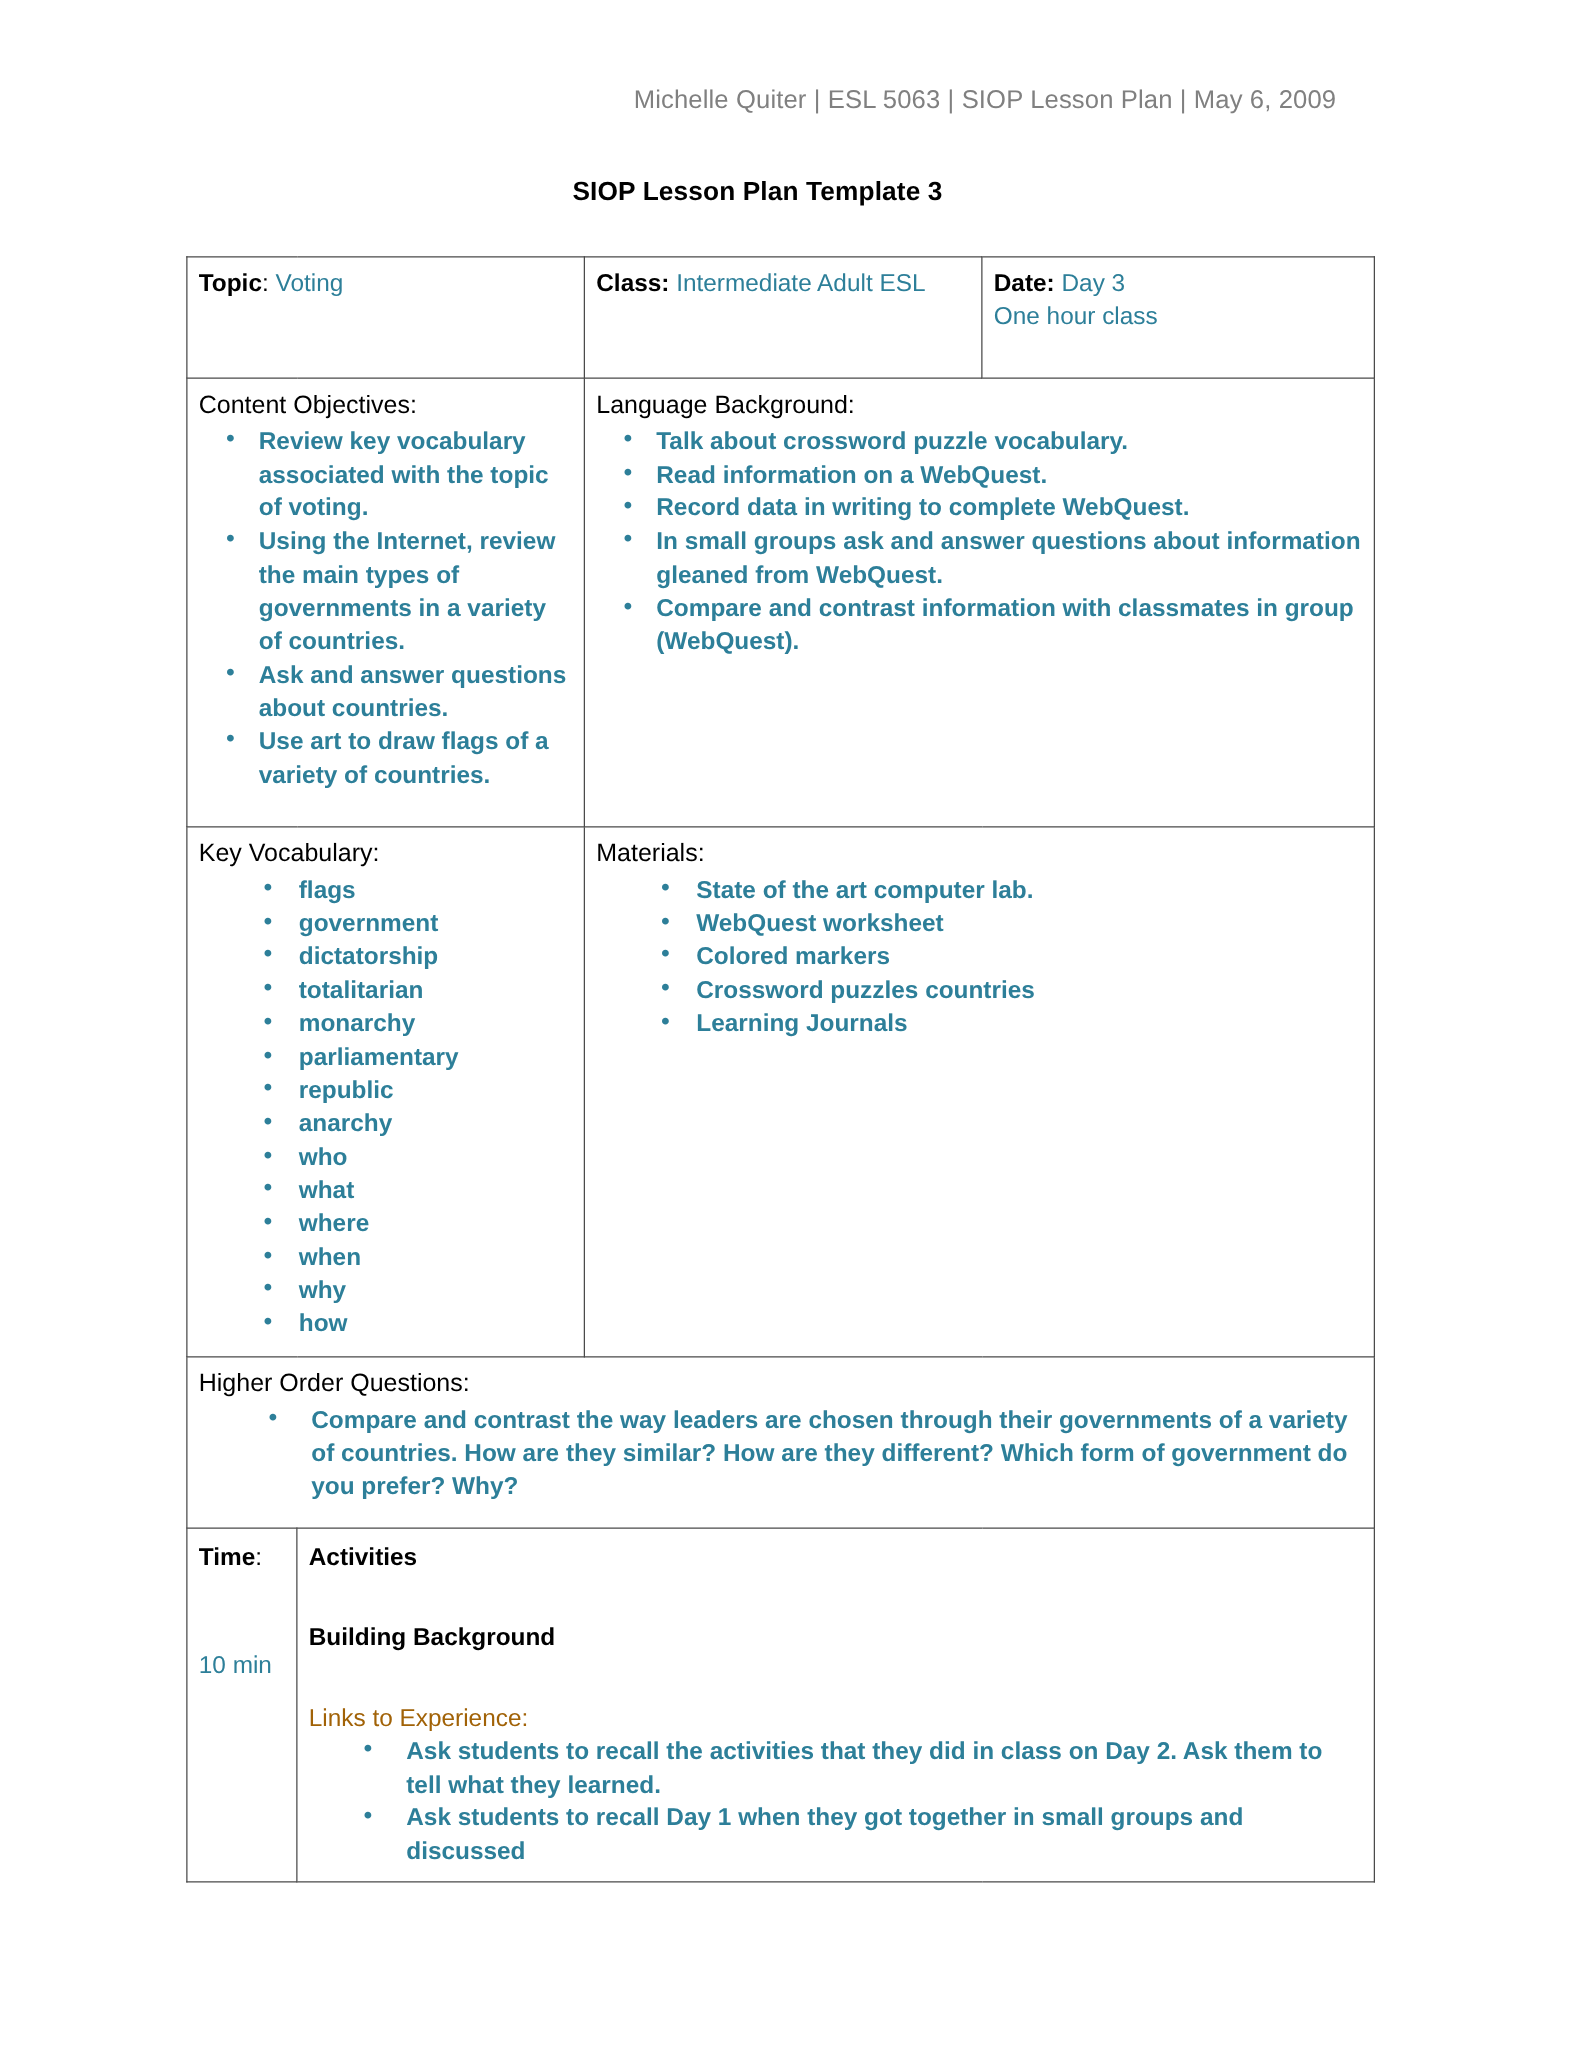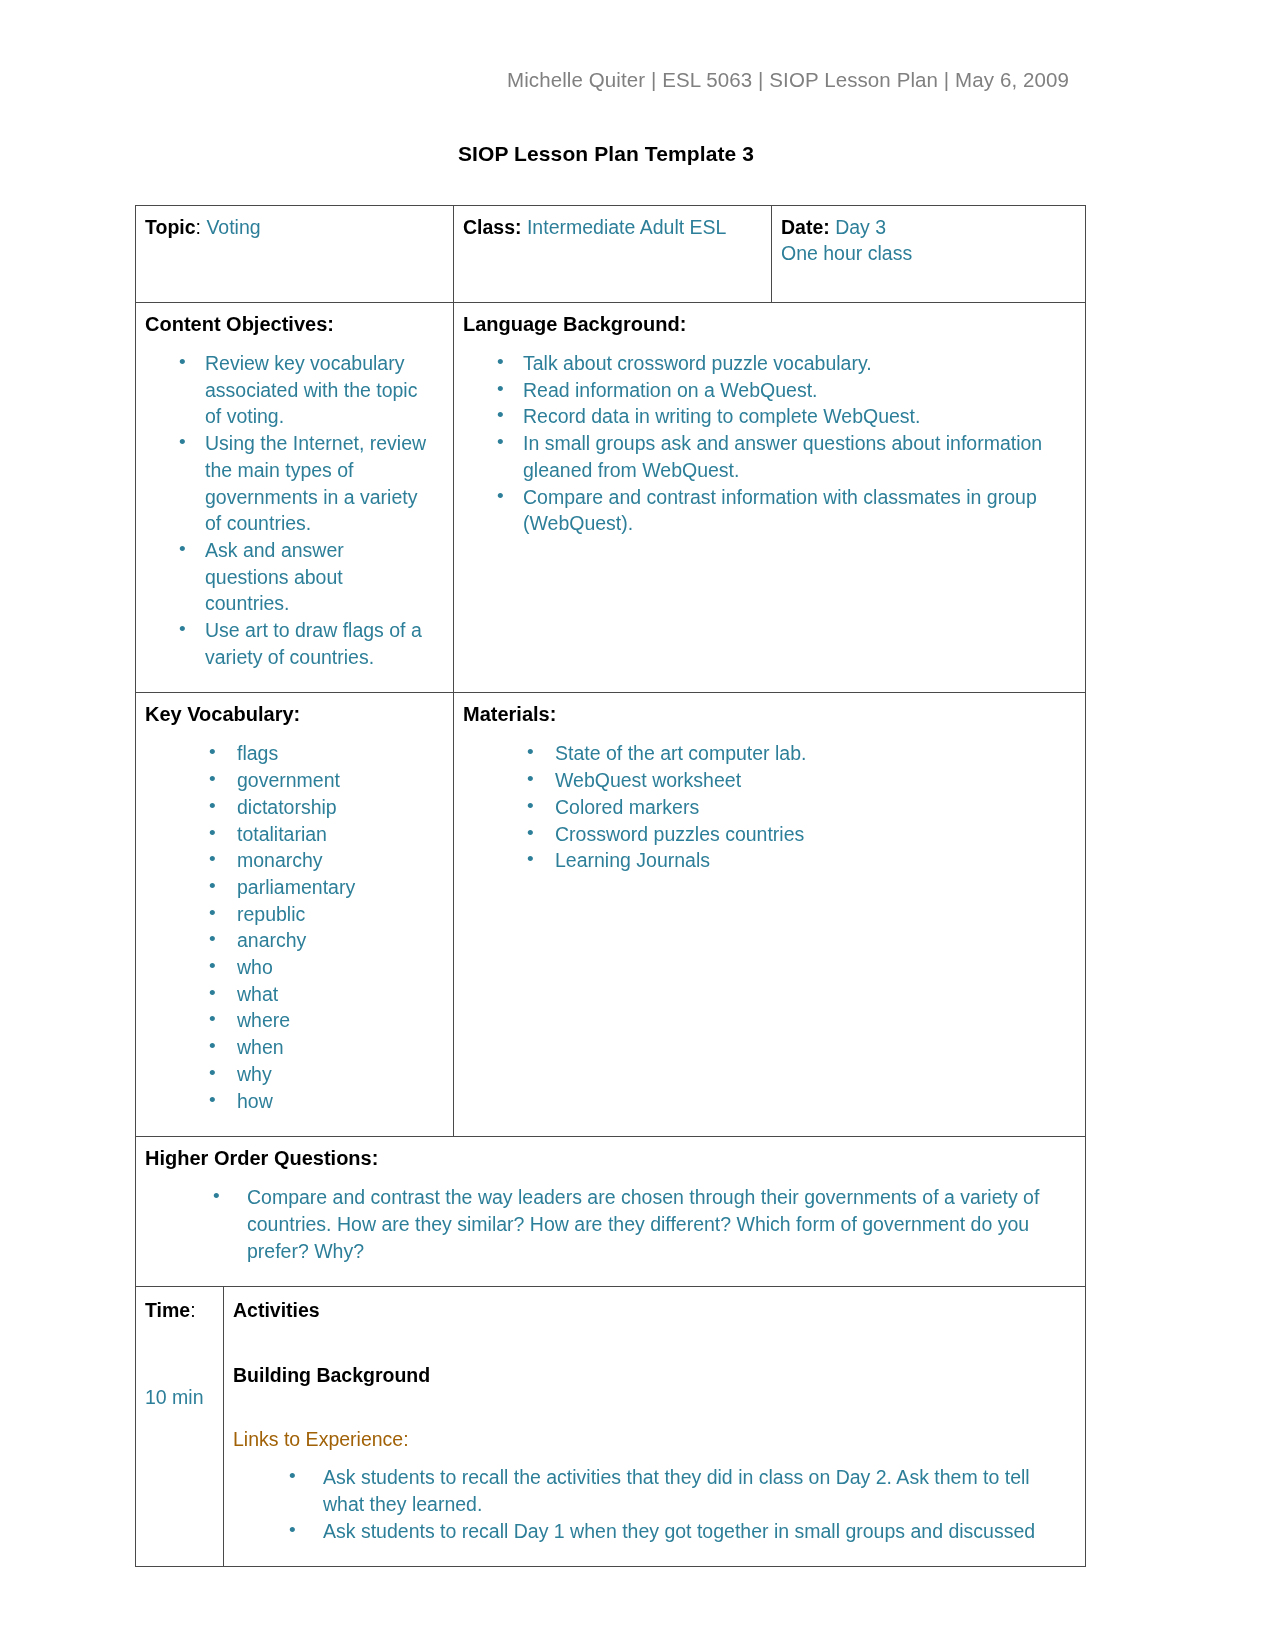--- a/index.html
+++ b/index.html
@@ -38,21 +38,21 @@
     width: 950px;
     text-align: center;
     font-size: 21px;
     font-weight: bold;
     color: #000000;
     letter-spacing: 0.1px;
   }
   table.lesson {
     position: absolute;
     top: 205px;
-    left: 135px;
+    left: 149px;
     width: 950px;
     border-collapse: collapse;
     table-layout: fixed;
     padding-left: 15px;
   }
   table.lesson td {
     border: 1.3px solid #4a4a4a;
     vertical-align: top;
     padding: 8px 9px 10px 9px;
     font-size: 19.5px;
@@ -65,29 +65,30 @@
   }
   .lbl-reg {
     color: #000000;
     font-weight: bold;
   }
   .val {
     color: #2d7f99;
   }
   .heading {
     color: #000000;
-    font-weight: bold;
+    font-weight: normal;
     font-size: 20px;
     display: block;
     margin-bottom: 2px;
   }
   ul.b {
-    margin: 12px;
+    margin: 0;
     padding: 0;
     list-style: none;
+    font-weight: bold;
   }
   ul.b li {
     position: relative;
     padding-left: 48px;
     margin: 0 0 0 0;
     color: #2d7f99;
     line-height: 1.37;
   }
   ul.b li::before {
     content: "\2022";

